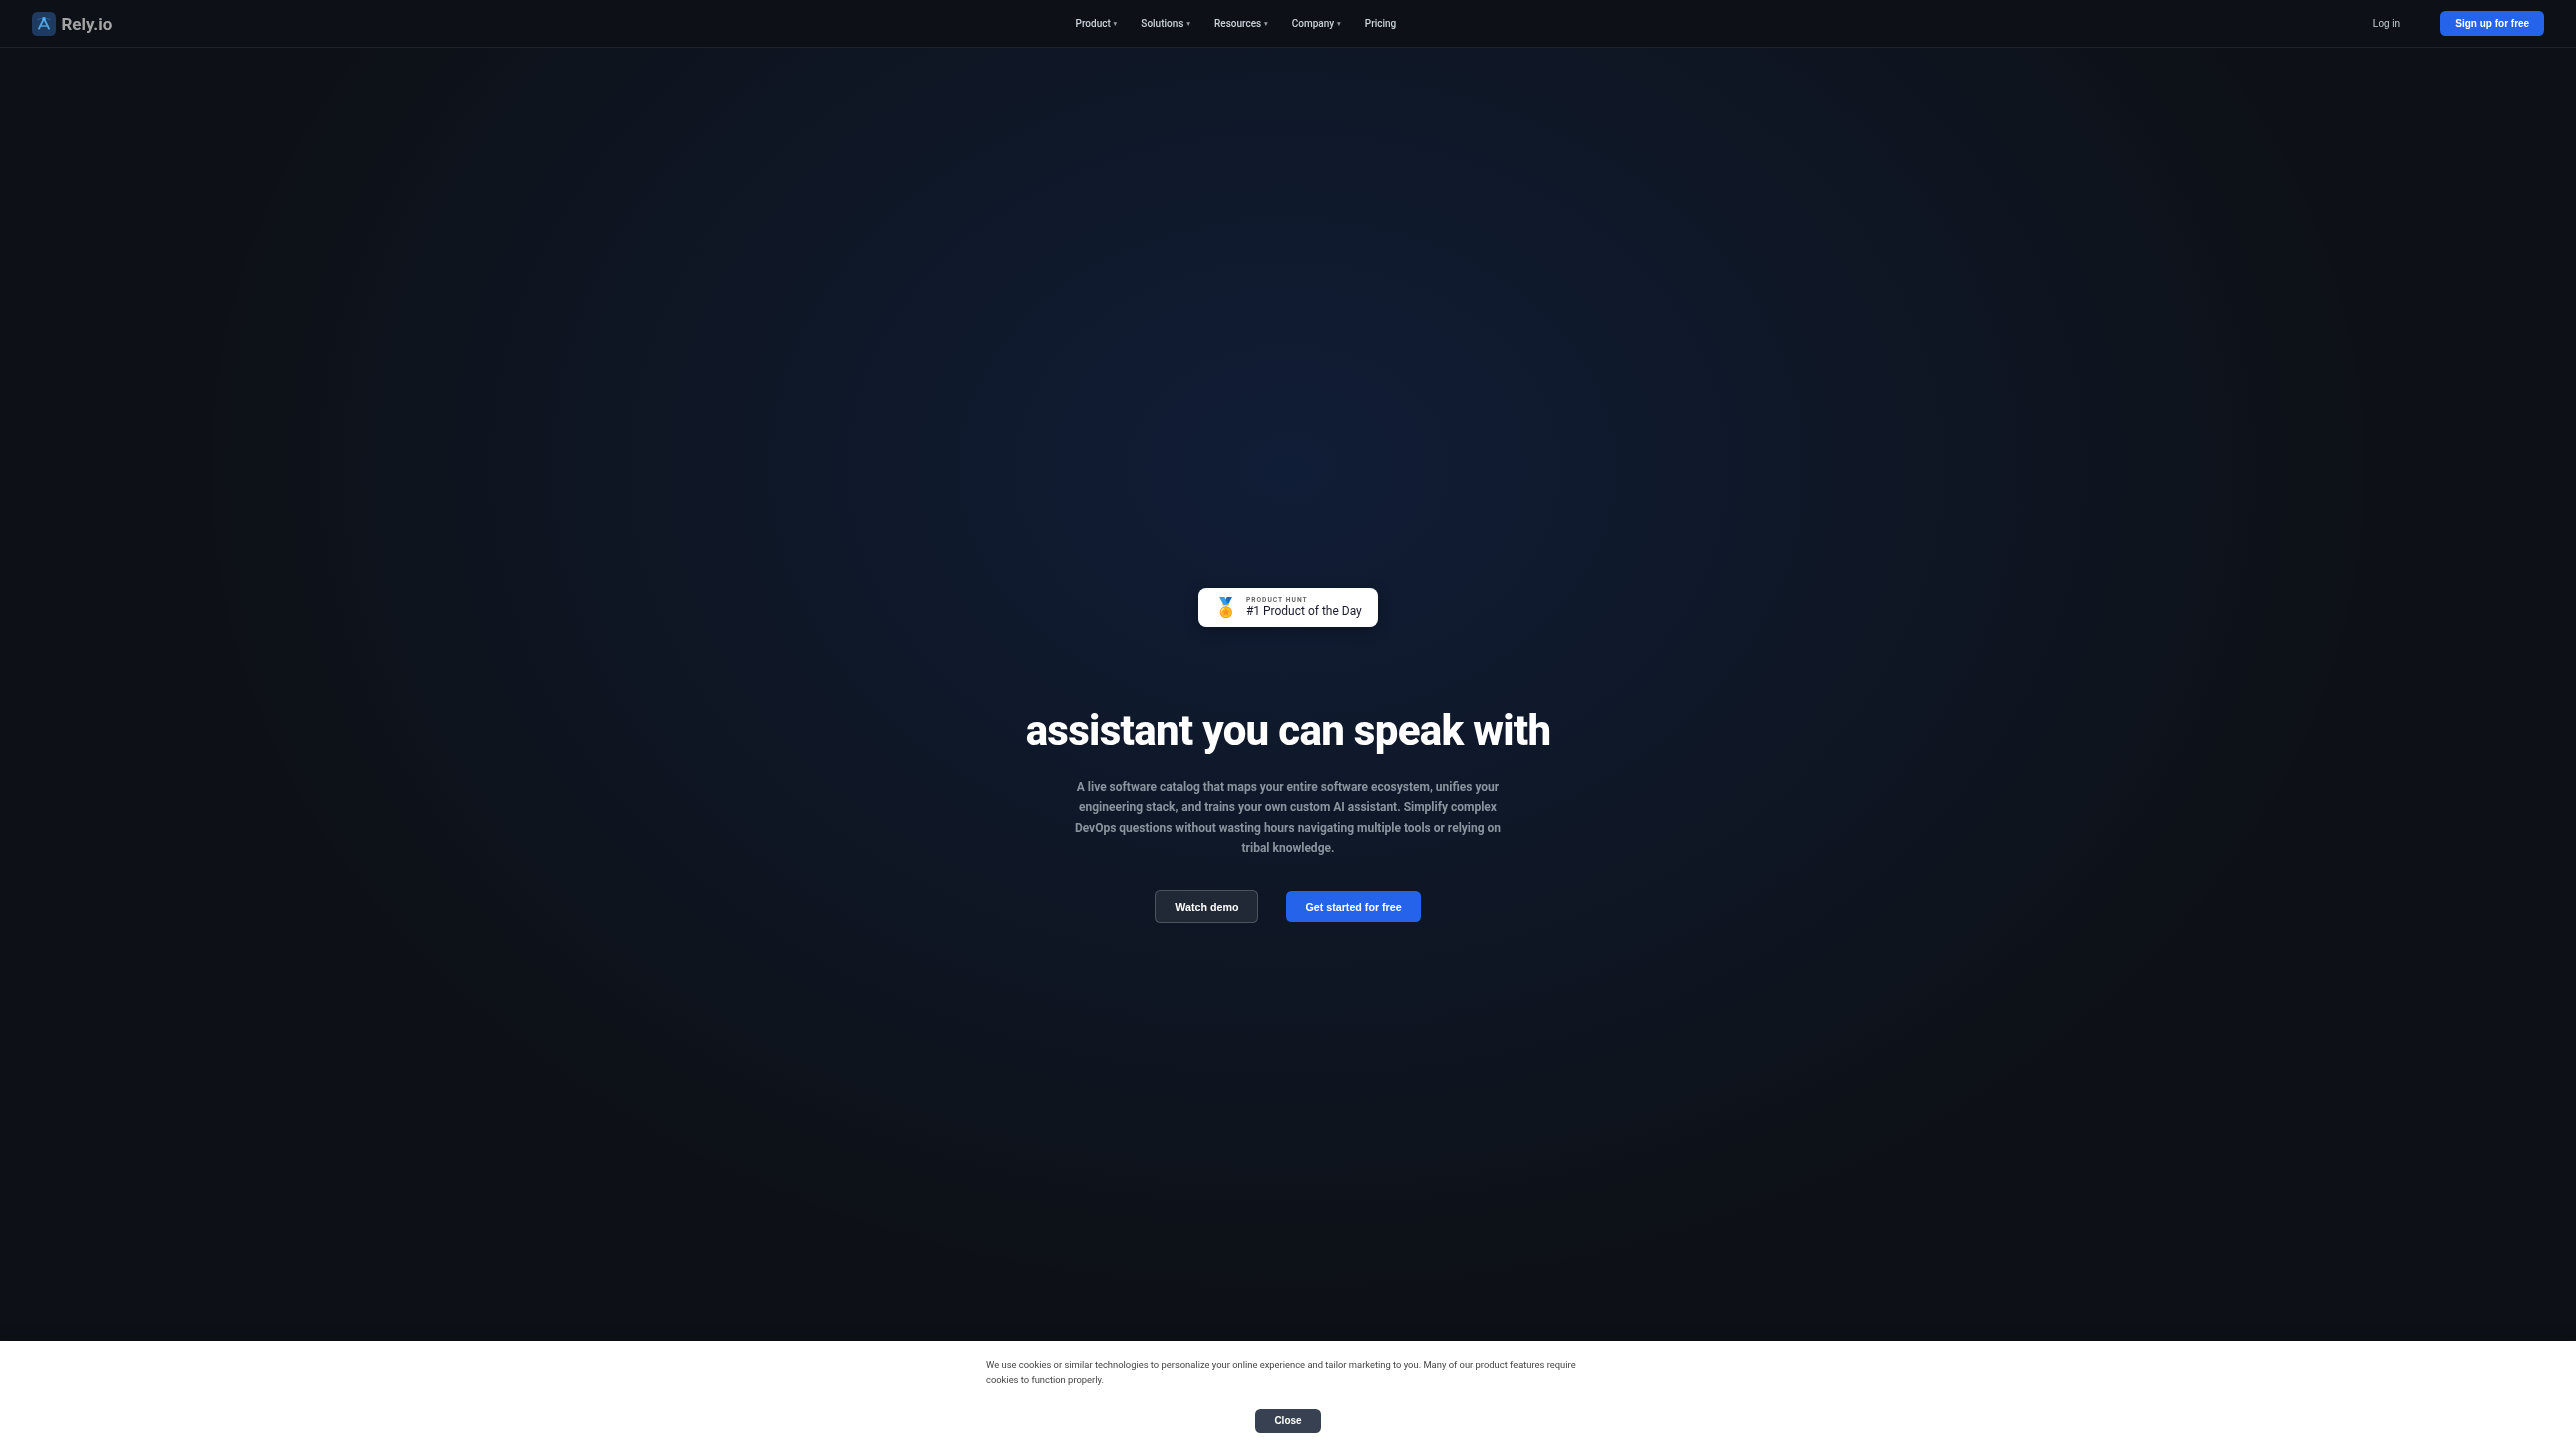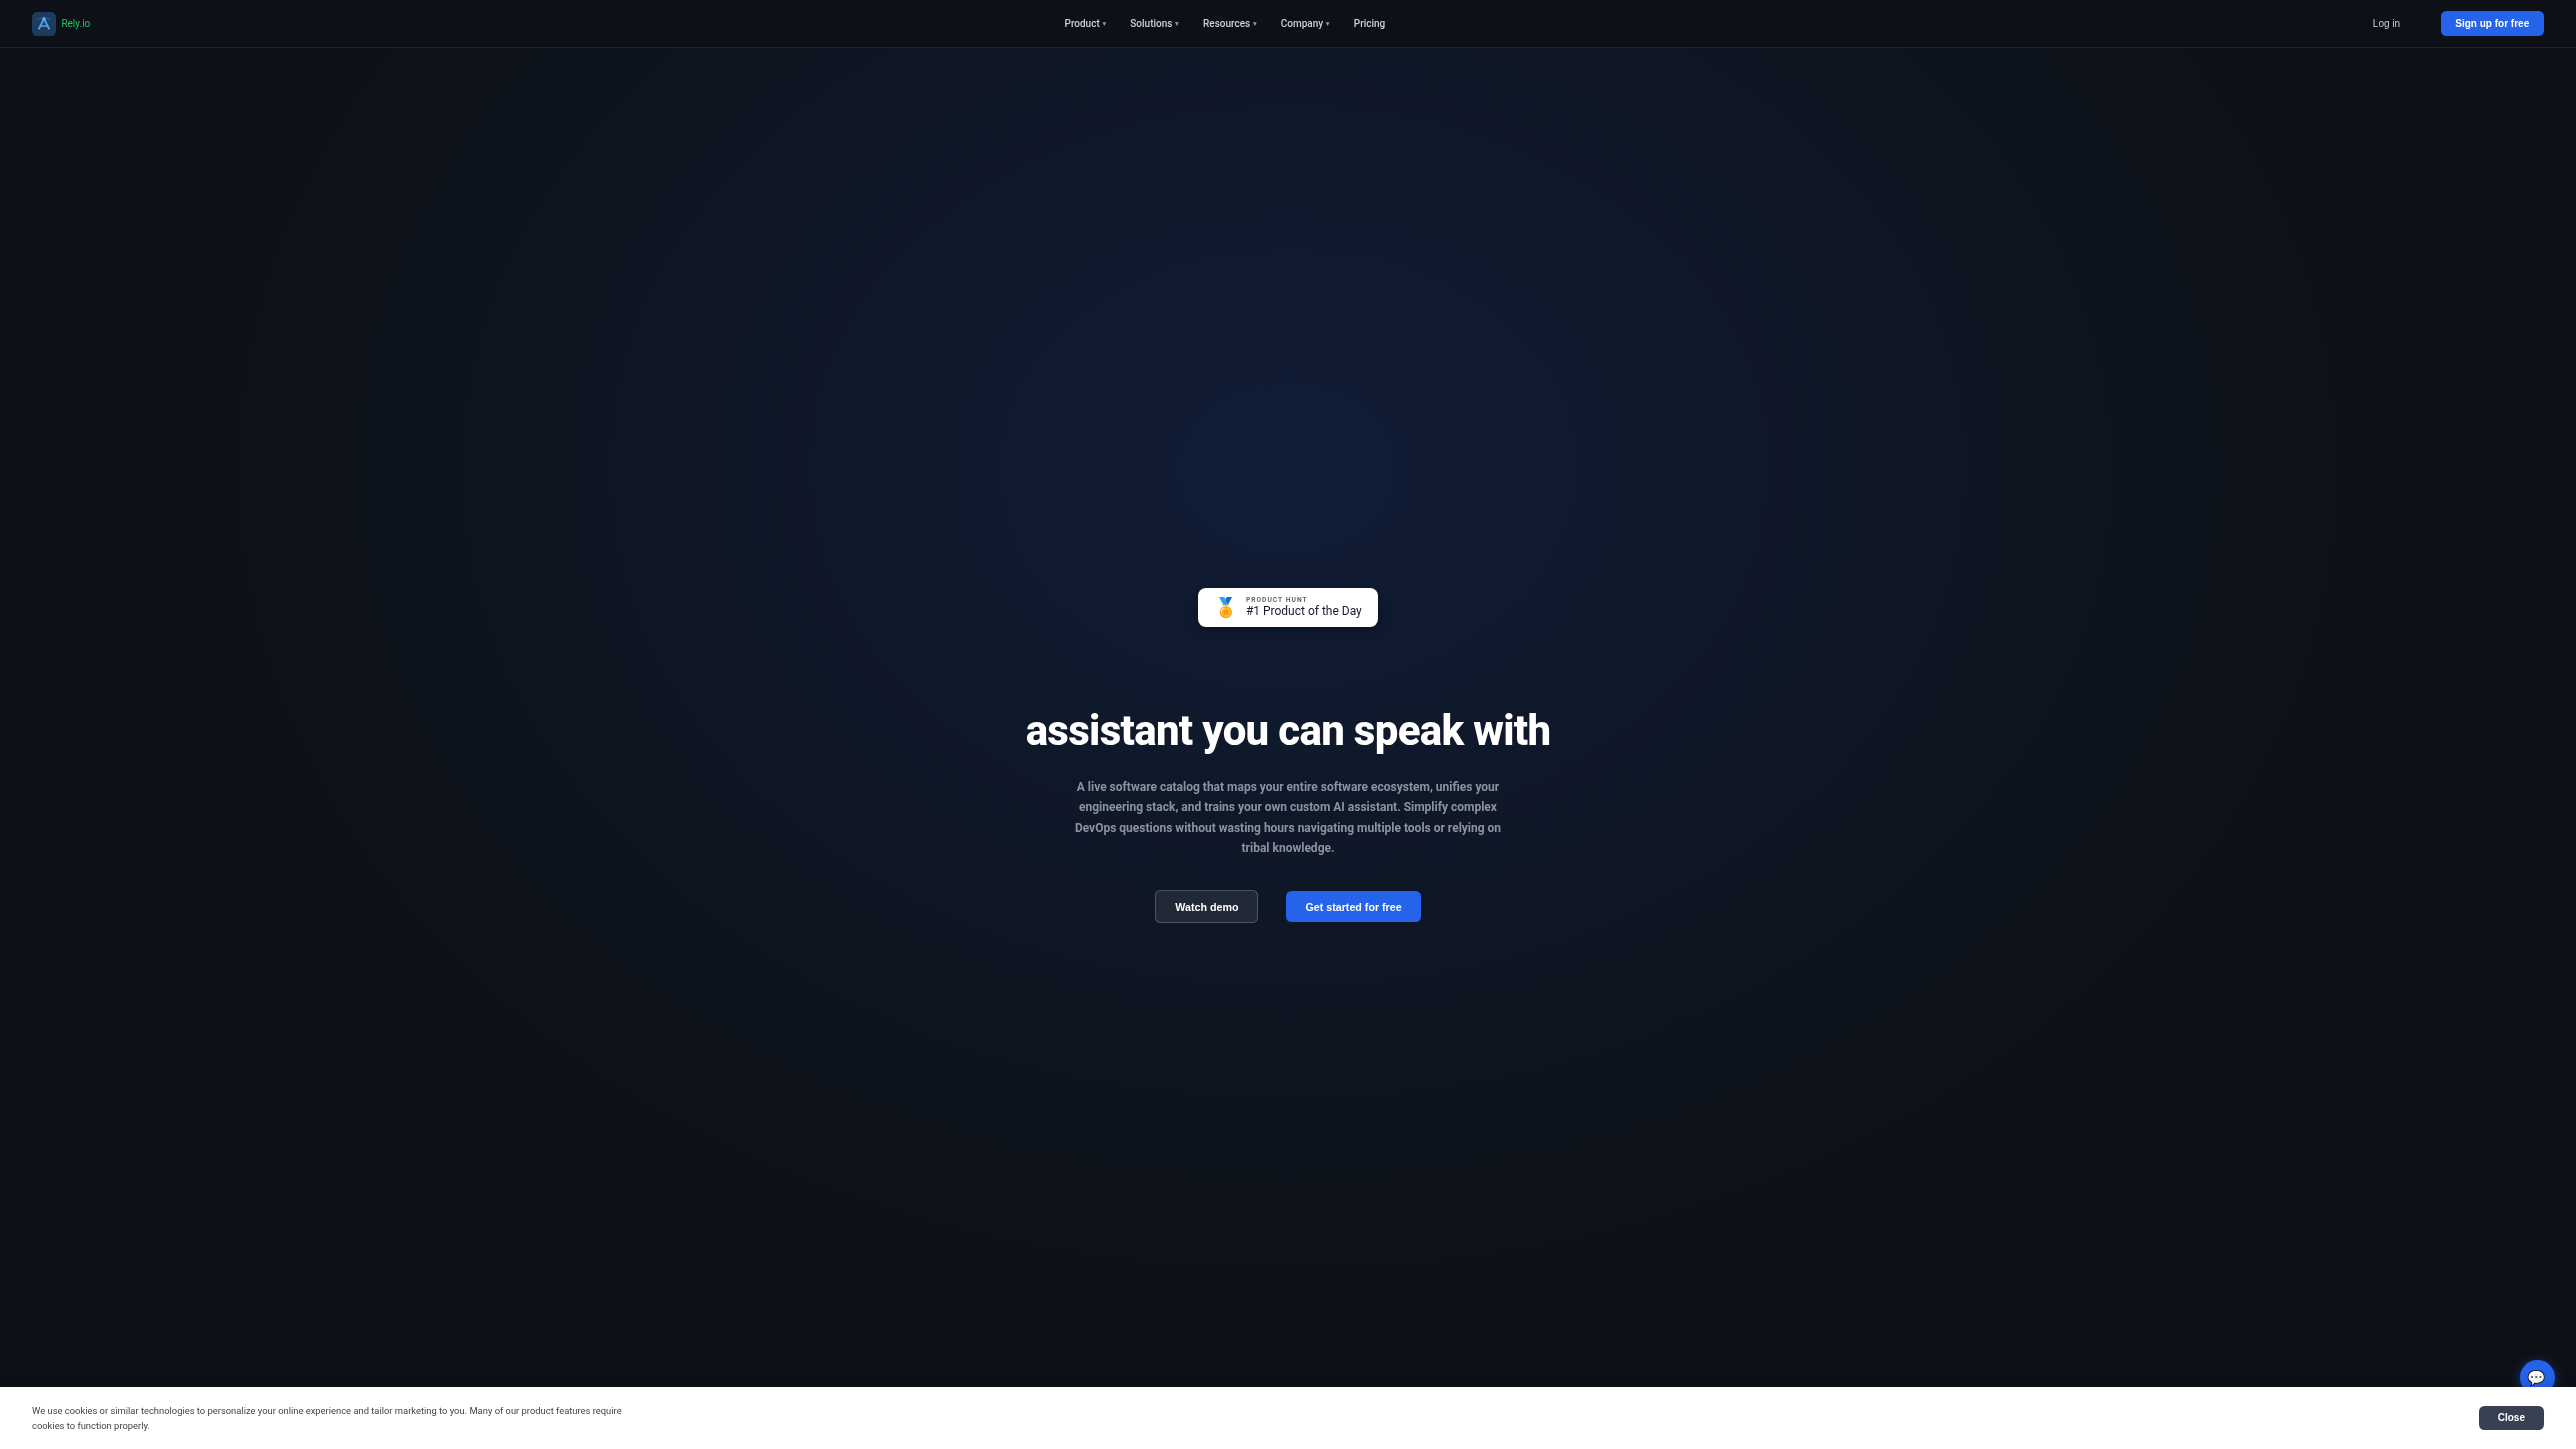--- a/index.html
+++ b/index.html
@@ -36,23 +36,23 @@
       gap: 5.4px;
       cursor: pointer;
     }
 
     .logo-icon {
       width: 24px;
       height: 24px;
     }
 
     .logo-text {
-      font-size: 10px;
-      font-weight: 400;
-      color: #22c55e;
+      font-size: 17px;
+      font-weight: 700;
+      color: #a3a3a3;
     }
 
     .nav-links {
       display: flex;
       align-items: center;
       gap: 5.4px;
     }
 
     .nav-item {
       display: flex;
@@ -204,20 +204,21 @@
       right: 0;
       background: #ffffff;
       color: #333333;
       padding: 16px 32px;
       display: flex;
       align-items: center;
       justify-content: space-between;
       gap: 21.5px;
       z-index: 1000;
       box-shadow: 0 -2.7px 13.4px rgba(0,0,0,0.15);
+      flex-direction: column;
     }
 
     .cookie-text {
       font-size: 9.4px;
       line-height: 1.6;
       color: #444444;
       max-width: 604px;
     }
 
     .btn-close {

